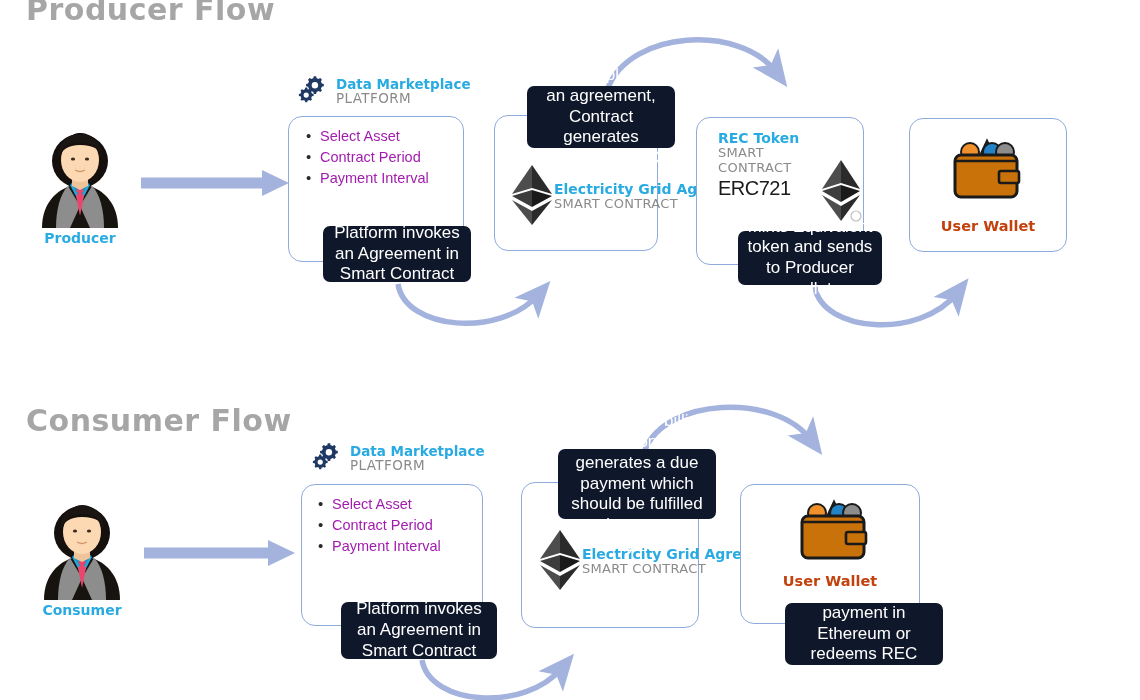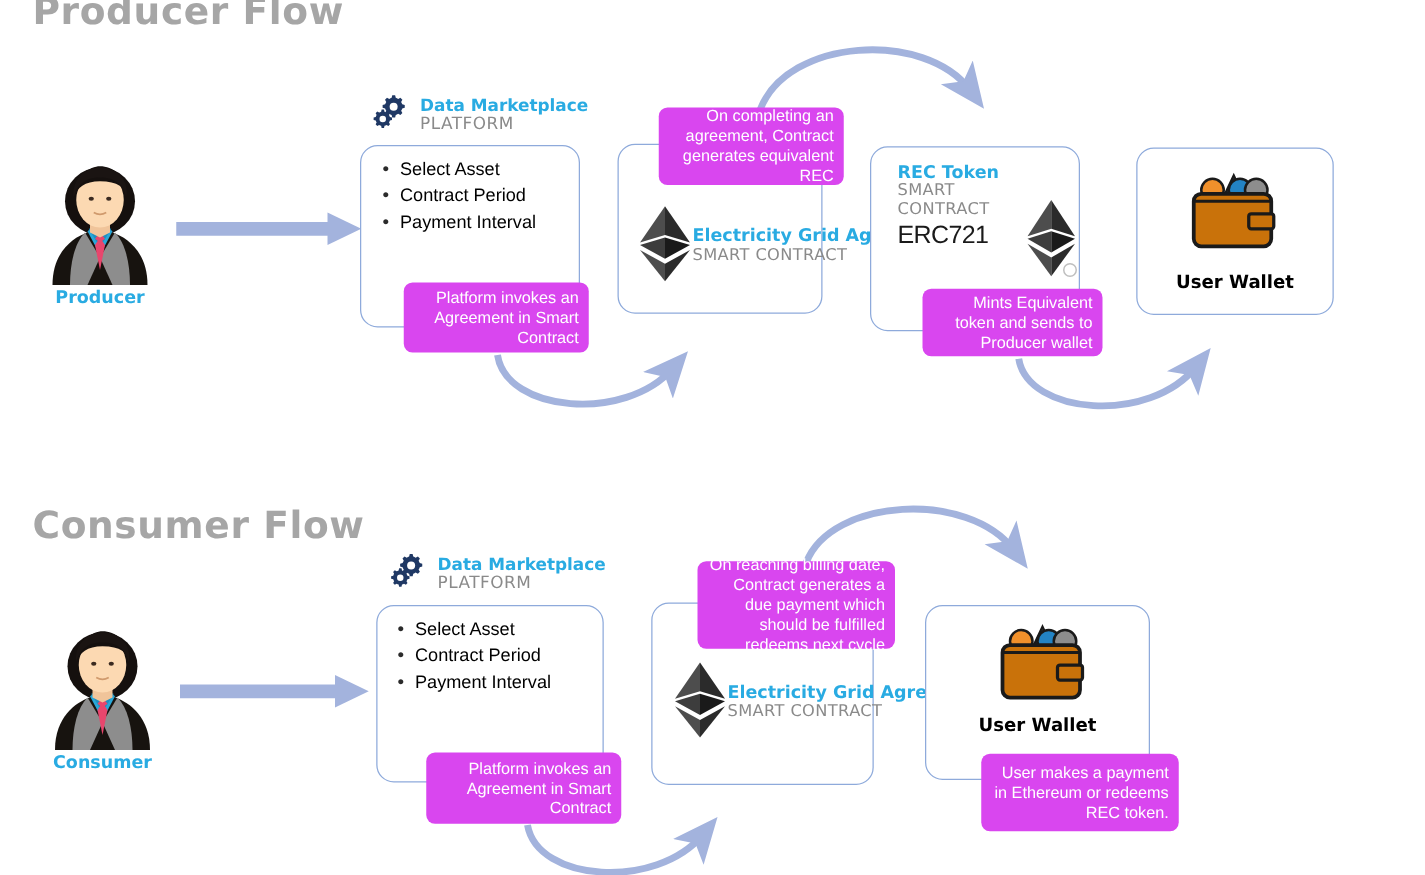--- a/index.html
+++ b/index.html
@@ -56,21 +56,21 @@
     background: #ffffff;
     box-sizing: border-box;
   }
   .bullets {
     position: absolute;
     list-style: none;
     margin: 0;
     padding: 0;
     font-family: "Liberation Sans", sans-serif;
     font-size: 14.5px;
-    color: #000000;
+    color: #a21caf;
   }
   .bullets li {
     margin: 0 0 5px 0;
     padding-left: 14px;
     position: relative;
     white-space: nowrap;
   }
   .bullets li:before {
     content: "\2022";
     position: absolute;
@@ -98,27 +98,27 @@
     font-family: "DejaVu Sans", sans-serif;
     font-size: 13.5px;
     color: #8a8a8a;
     letter-spacing: 0.4px;
     line-height: 1.15;
     white-space: nowrap;
   }
   
   .callout {
     position: absolute;
-    background: #d946ef;
+    background: #0f172a;
     border-radius: 7px;
     color: #ffffff;
     font-family: "Liberation Sans", sans-serif;
-    font-size: 13px;
+    font-size: 17px;
     line-height: 1.22;
-    text-align: right;
+    text-align: center;
     display: flex;
     align-items: center;
     justify-content: center;
     padding: 6px 8px;
     box-sizing: border-box;
   }
   
   .eth-card {
     position: absolute;
     display: flex;
@@ -143,21 +143,21 @@
     font-size: 20px;
     color: #1a1a1a;
     letter-spacing: -0.5px;
     line-height: 1;
   }
   .wallet-label {
     position: absolute;
     font-family: "DejaVu Sans", sans-serif;
     font-weight: bold;
     font-size: 14.5px;
-    color: #000000;
+    color: #c2410c;
     text-align: center;
     white-space: nowrap;
   }
   svg { overflow: visible; }
 </style>
 </head>
 <body>
 
 <div class="stage">
 

